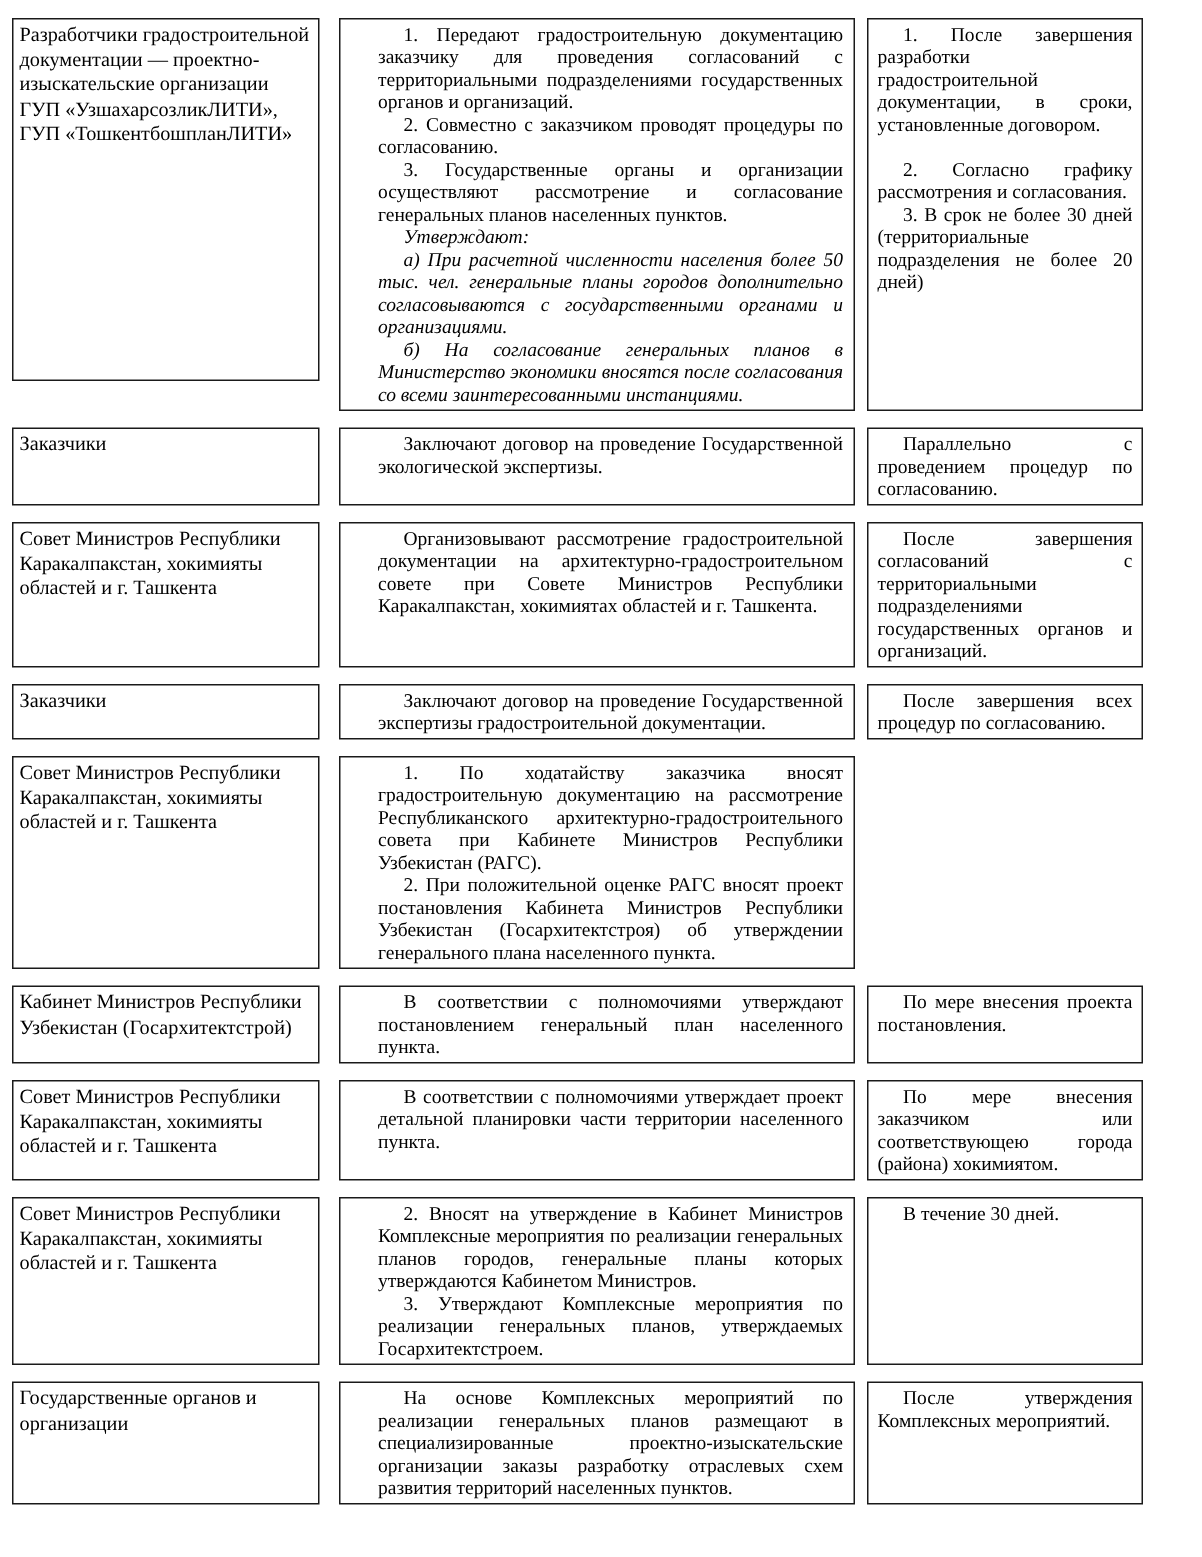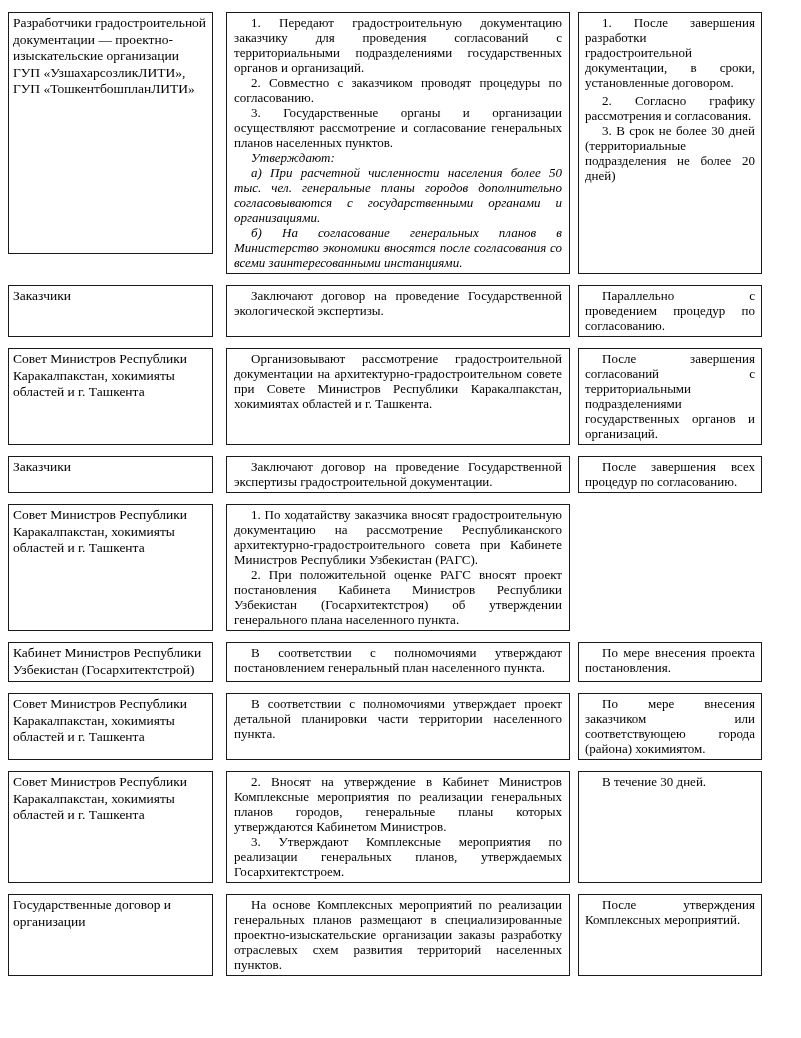--- a/index.html
+++ b/index.html
@@ -31,37 +31,37 @@
     width: 205px;
     margin-right: 13px;
     padding: 2px 5px 3px 4px;
     font-size: 13.5px;
     line-height: 16.5px;
     text-align: left;
   }
   .cell.mid {
     width: 344px;
     margin-right: 8px;
-    padding: 2px 7px 3px 7px;
+    padding: 2px 7px 3px 25px;
     font-size: 13px;
     line-height: 15px;
     text-align: justify;
   }
   .cell.right {
     width: 184px;
     padding: 2px 6px 3px 6px;
     font-size: 13px;
     line-height: 15px;
     text-align: justify;
   }
   .cell p { margin: 0; }
   .cell.mid p, .cell.right p { text-indent: 17px; }
   .cell.left p { text-indent: 0; }
   p.italic { font-style: italic; }
-  p.gap { margin-top: 3px; }
+  p.gap { margin-top: 15px; }
   
   .row:nth-child(1) .cell.left {
     align-self: flex-start;
     height: 242px;
   }
 </style>
 </head>
 <body style="background: rgb(255, 255, 255); color: rgb(0, 0, 0);">
 
 <div class="doc">
@@ -164,21 +164,21 @@
           <p>2. Вносят на утверждение в Кабинет Министров Комплексные мероприятия по реализации генеральных планов городов, генеральные планы которых утверждаются Кабинетом Министров.</p>
           <p>3. Утверждают Комплексные мероприятия по реализации генеральных планов, утверждаемых Госархитектстроем.</p>
         </div>
     <div class="cell right">
           <p>В течение 30 дней.</p>
         </div>
   </div>
 
   <div class="row">
     <div class="cell left">
-          <p>Государственные договор и организации</p>
+          <p>Государственные органов и организации</p>
         </div>
     <div class="cell mid">
           <p>На основе Комплексных мероприятий по реализации генеральных планов размещают в специализированные проектно-изыскательские организации заказы разработку отраслевых схем развития территорий населенных пунктов.</p>
         </div>
     <div class="cell right">
           <p>После утверждения Комплексных мероприятий.</p>
         </div>
   </div>
 
 </div>

